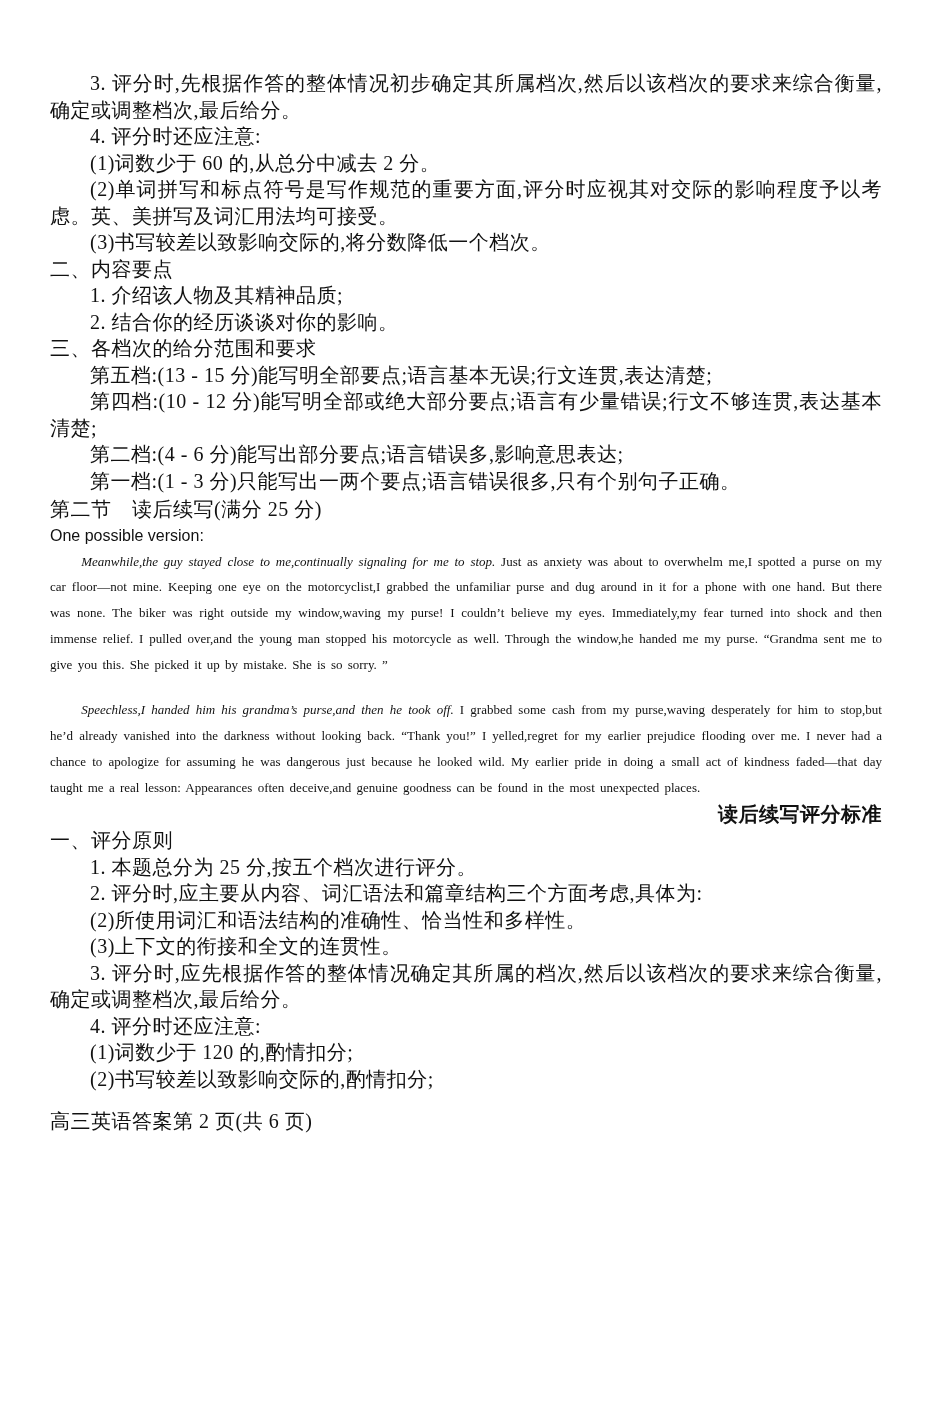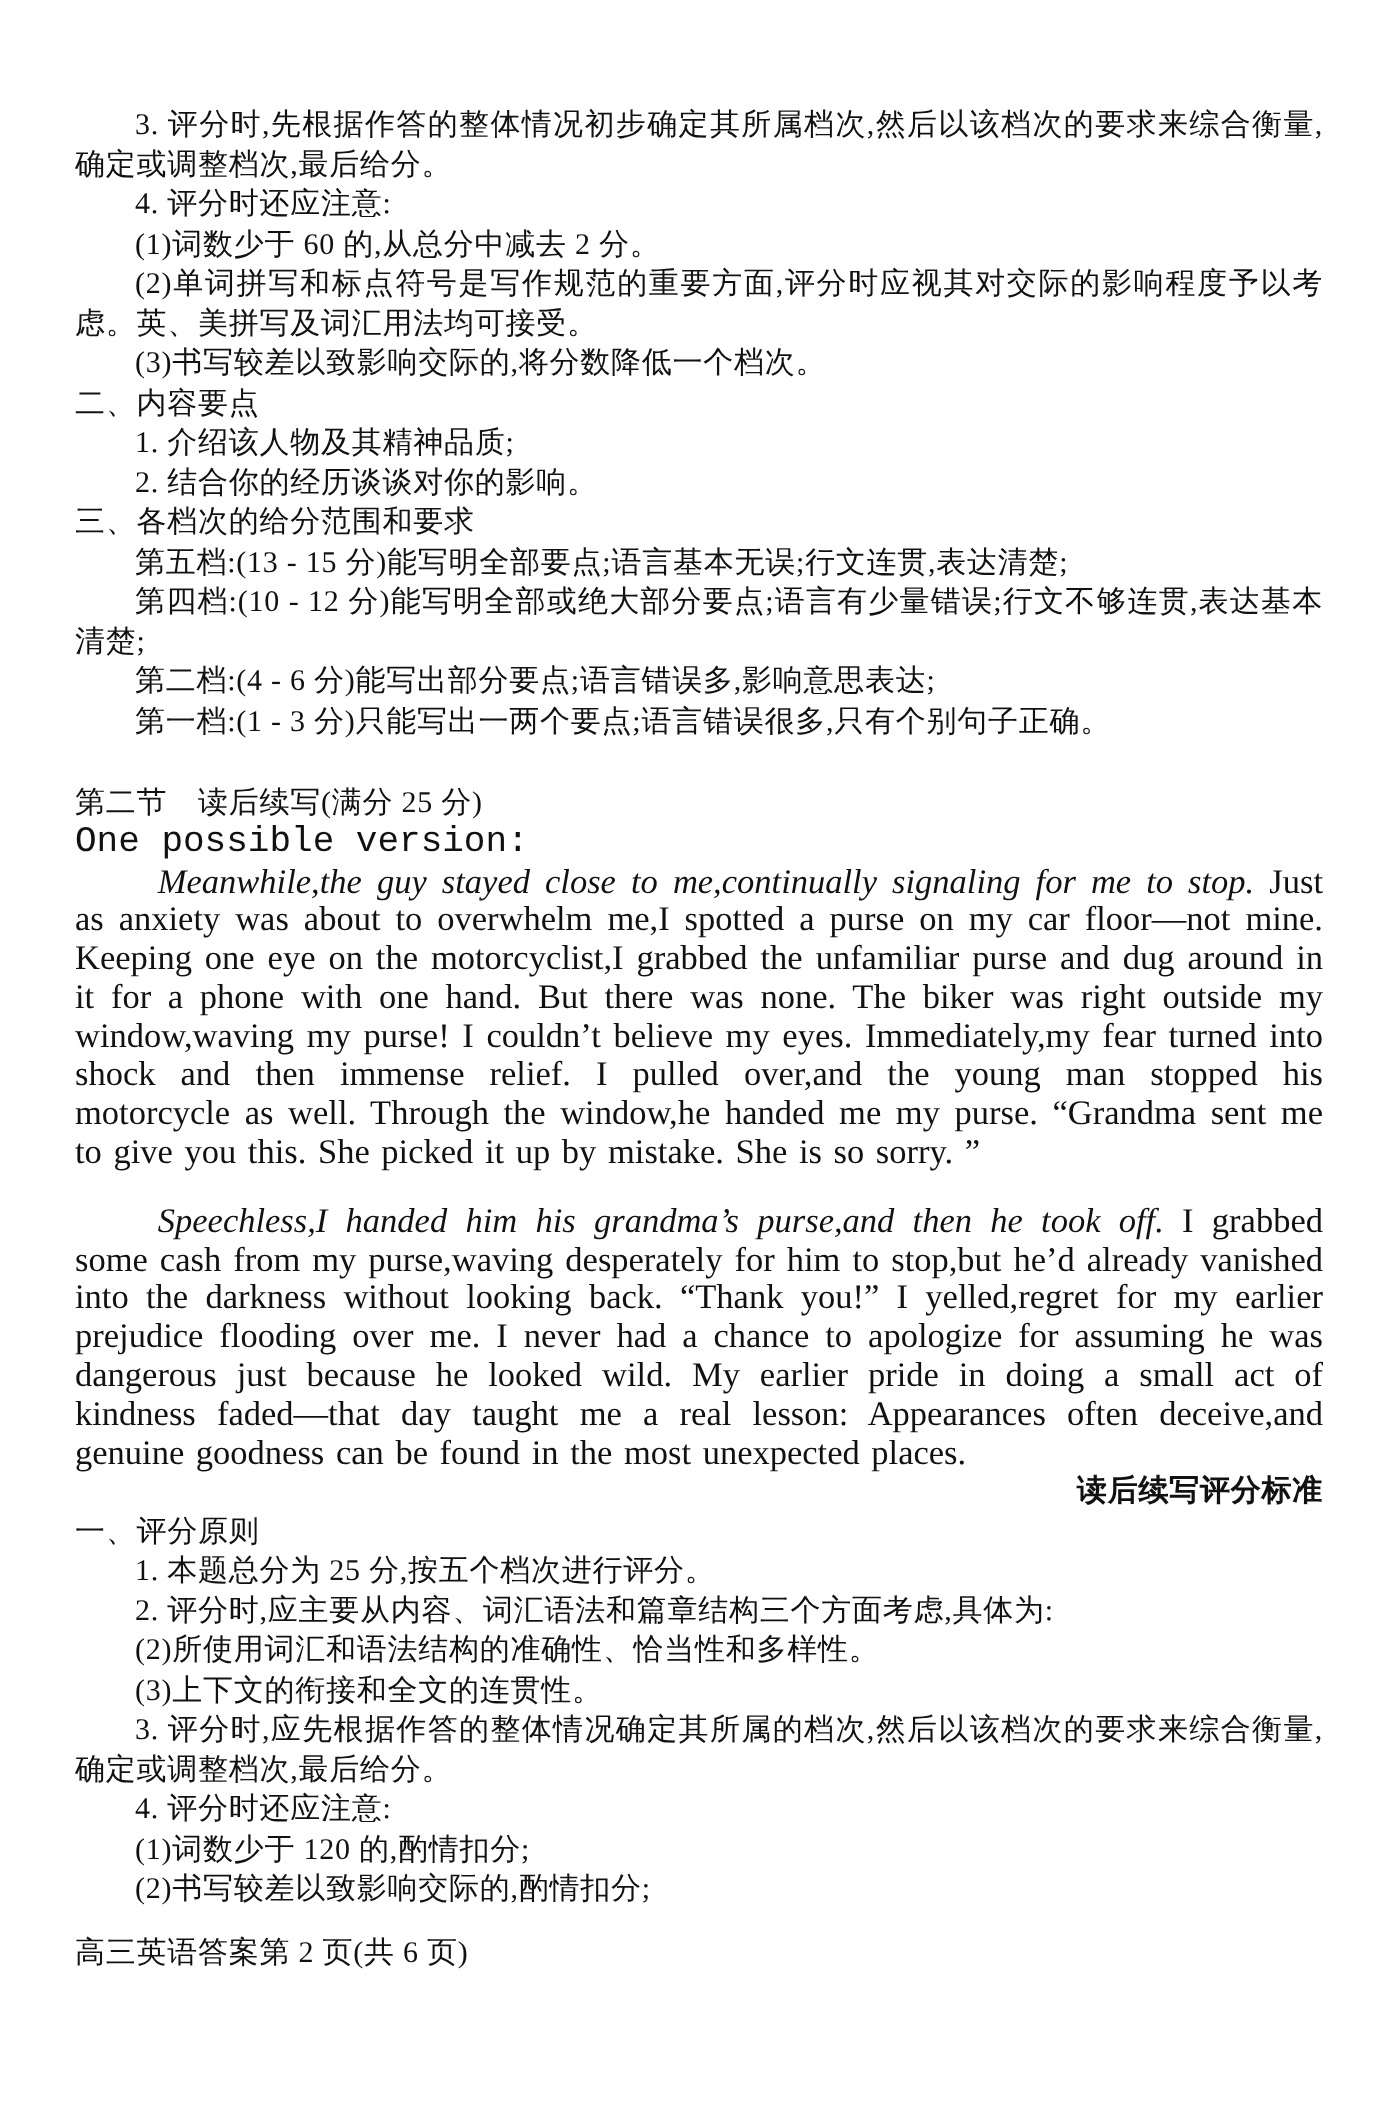--- a/index.html
+++ b/index.html
@@ -16,28 +16,28 @@
   }
   p { margin: 0; }
   .zh {
     font-size: 20px;
     line-height: 26.5px;
     text-align: justify;
     letter-spacing: 0.5px;
   }
   .indent { text-indent: 2em; }
   .zh-head { font-weight: normal; letter-spacing: 0.5px; }
-  .sec-title { margin-top: 28px; }
+  .sec-title { margin-top: 2px; }
   .en-label {
-    font-size: 24px;
+    font-size: 16px;
     line-height: 26px;
-    font-family: Liberation Mono, monospace;
+    font-family: Liberation Sans, sans-serif;
   }
   .en {
-    font-size: 23px;
+    font-size: 13px;
     line-height: 25.8px;
     text-align: justify;
     text-indent: 2.4em;
     font-family: "Liberation Serif", "DejaVu Serif", serif;
     word-spacing: 2px;
   }
   .en i { font-style: italic; }
   .gap-top { margin-top: 20px; }
   .center-head {
     text-align: right;

